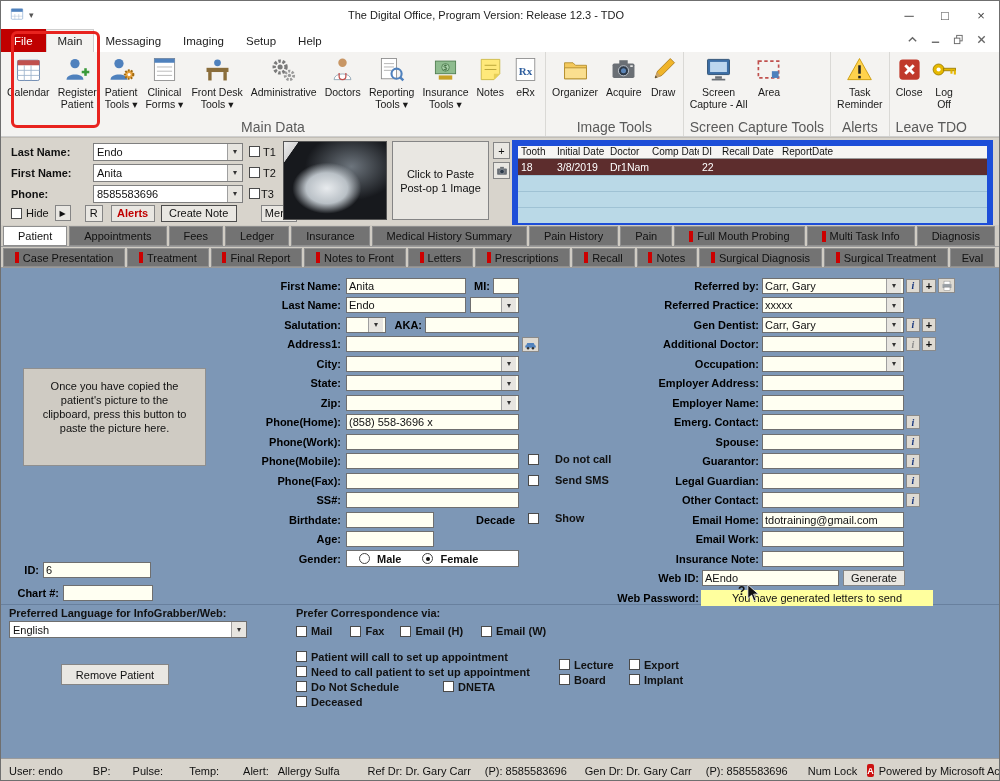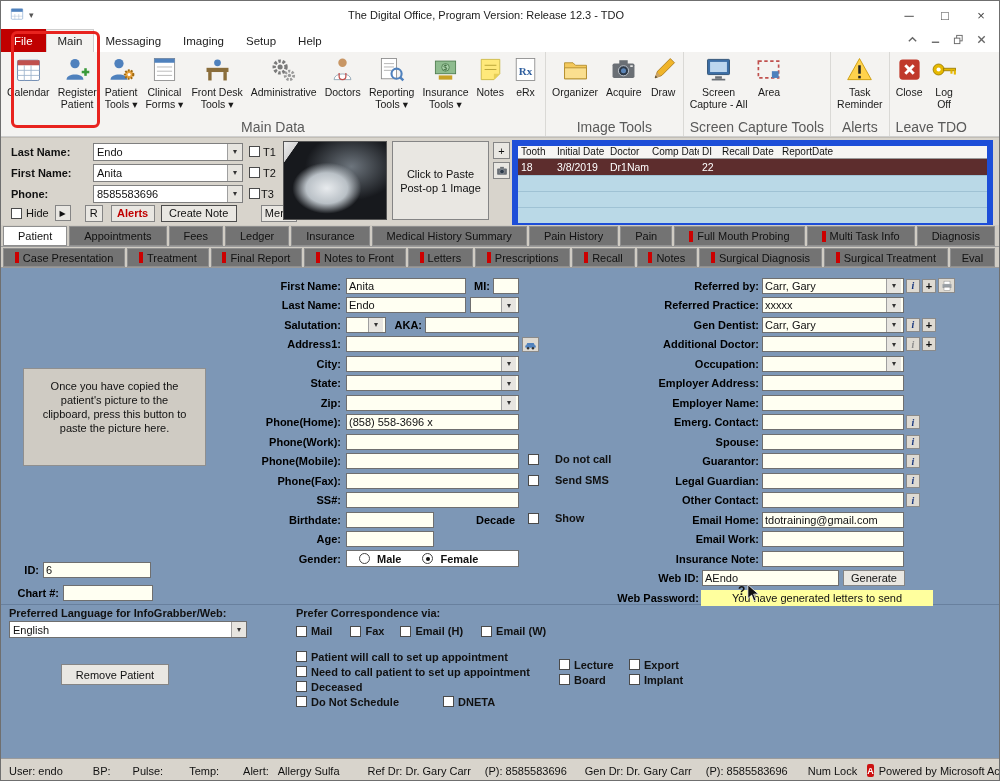--- a/index.html
+++ b/index.html
@@ -833,27 +833,27 @@
     <div class="ckrow">
         <span class="cb"></span>
         <span>Patient will call to set up appointment</span>
       </div>
     <div class="ckrow">
         <span class="cb"></span>
         <span>Need to call patient to set up appointment</span>
       </div>
     <div class="ckrow">
         <span class="cb"></span>
-        <span>Deceased</span>
-      </div>
-    <div class="ckrow">
-        <span class="cb"></span>
         <span>Do Not Schedule</span>
         <span class="cb" style="margin-left:40px"></span>
         <span>DNETA</span>
+      </div>
+    <div class="ckrow">
+        <span class="cb"></span>
+        <span>Deceased</span>
       </div>
   </div>
   <div style="position:absolute;left:558px;top:389px">
     <div class="ckrow">
         <span class="cb"></span>
         <span>Lecture</span>
       </div>
     <div class="ckrow">
         <span class="cb"></span>
         <span>Board</span>

